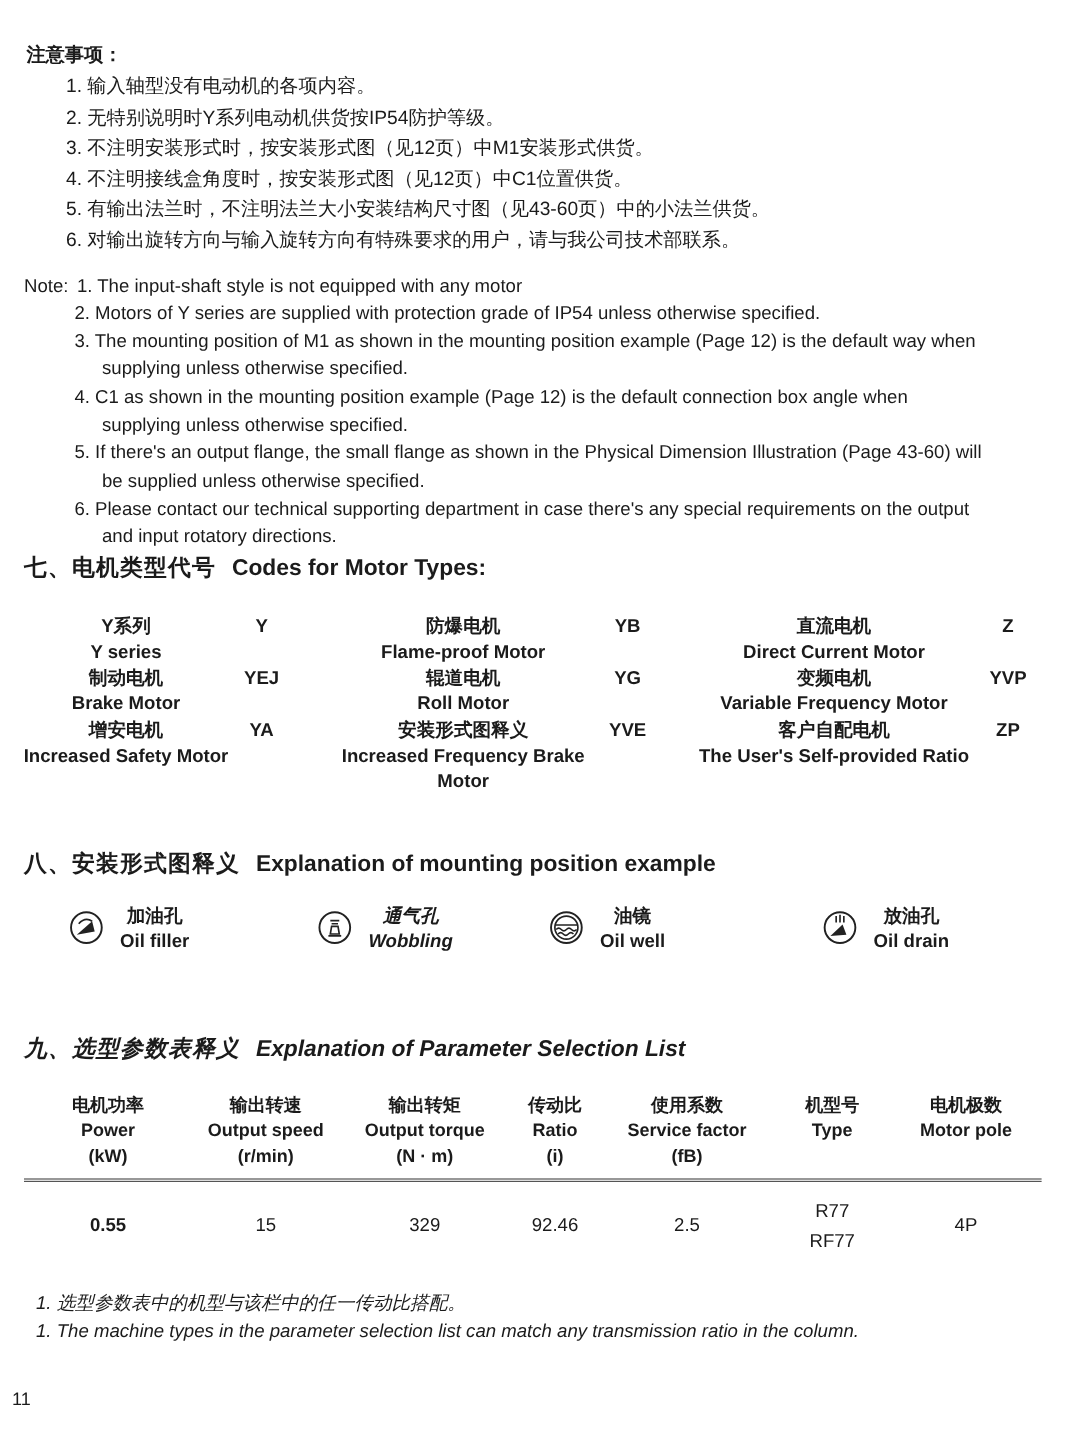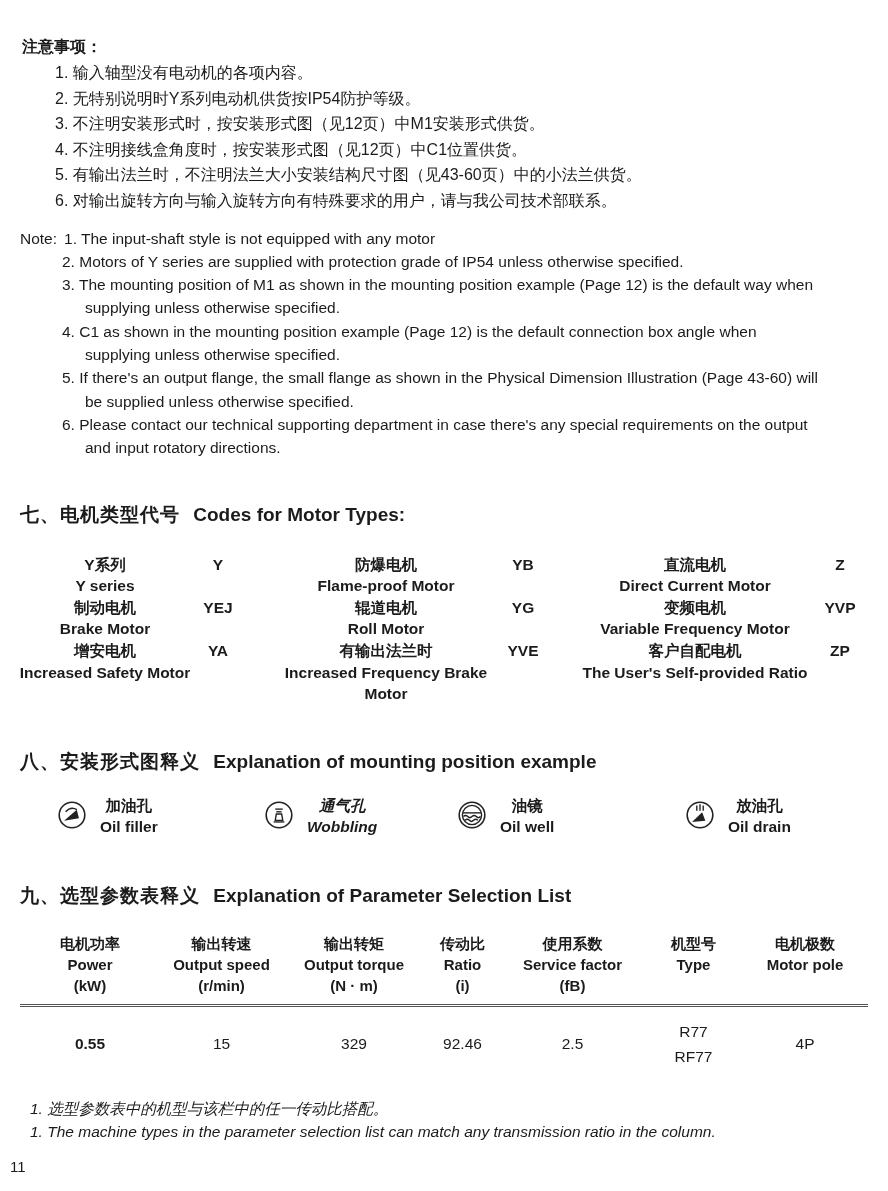--- a/index.html
+++ b/index.html
@@ -15,23 +15,23 @@
   .notes-cn .cn-item { margin-left:33px; line-height:25.6px; }
   
   .notes-en { margin-top:13px; width:818px; font-size:15.5px; }
   .notes-en .en-row { padding-left:85px; text-indent:-23px; line-height:23.3px; }
   .notes-en .en-row.first { text-indent:-65px; }
   .notes-en .en-prefix { margin-right:7px; }
   
   .sec-heading { padding-left:20px; font-size:19px; font-weight:bold; }
   .sec-heading .h-cn { letter-spacing:1px; }
   .sec-heading .h-en { margin-left:8px; }
-  .h7 { margin-top:42px; }
+  .h7 { }
   .h8 { margin-top:44px; }
-  .h9 { margin-top:26px; }
+  .h9 { margin-top:46px;font-style:italic; }
   
   .motor-table { margin-top:26px; padding-left:15px; font-weight:bold; font-size:15.5px; }
   .mt-row {
     display:grid;
     grid-template-columns:180px 46px 25px 240px 34px 35px 240px 50px;
     min-height:43px;
   }
   .mt-name { text-align:center; line-height:21.6px; }
   .mt-code { text-align:center; line-height:21.6px; }
   
@@ -135,21 +135,21 @@
     <div class="mt-code">YVP</div>
   </div>
   <div class="mt-row">
     <div class="mt-name">
       <div>增安电机</div>
       <div>Increased Safety Motor</div>
     </div>
     <div class="mt-code">YA</div>
     <div></div>
     <div class="mt-name">
-      <div>有输出法兰时</div>
+      <div>安装形式图释义</div>
       <div>Increased Frequency Brake Motor</div>
     </div>
     <div class="mt-code">YVE</div>
     <div></div>
     <div class="mt-name">
       <div>客户自配电机</div>
       <div>The User's Self-provided Ratio</div>
     </div>
     <div class="mt-code">ZP</div>
   </div>

